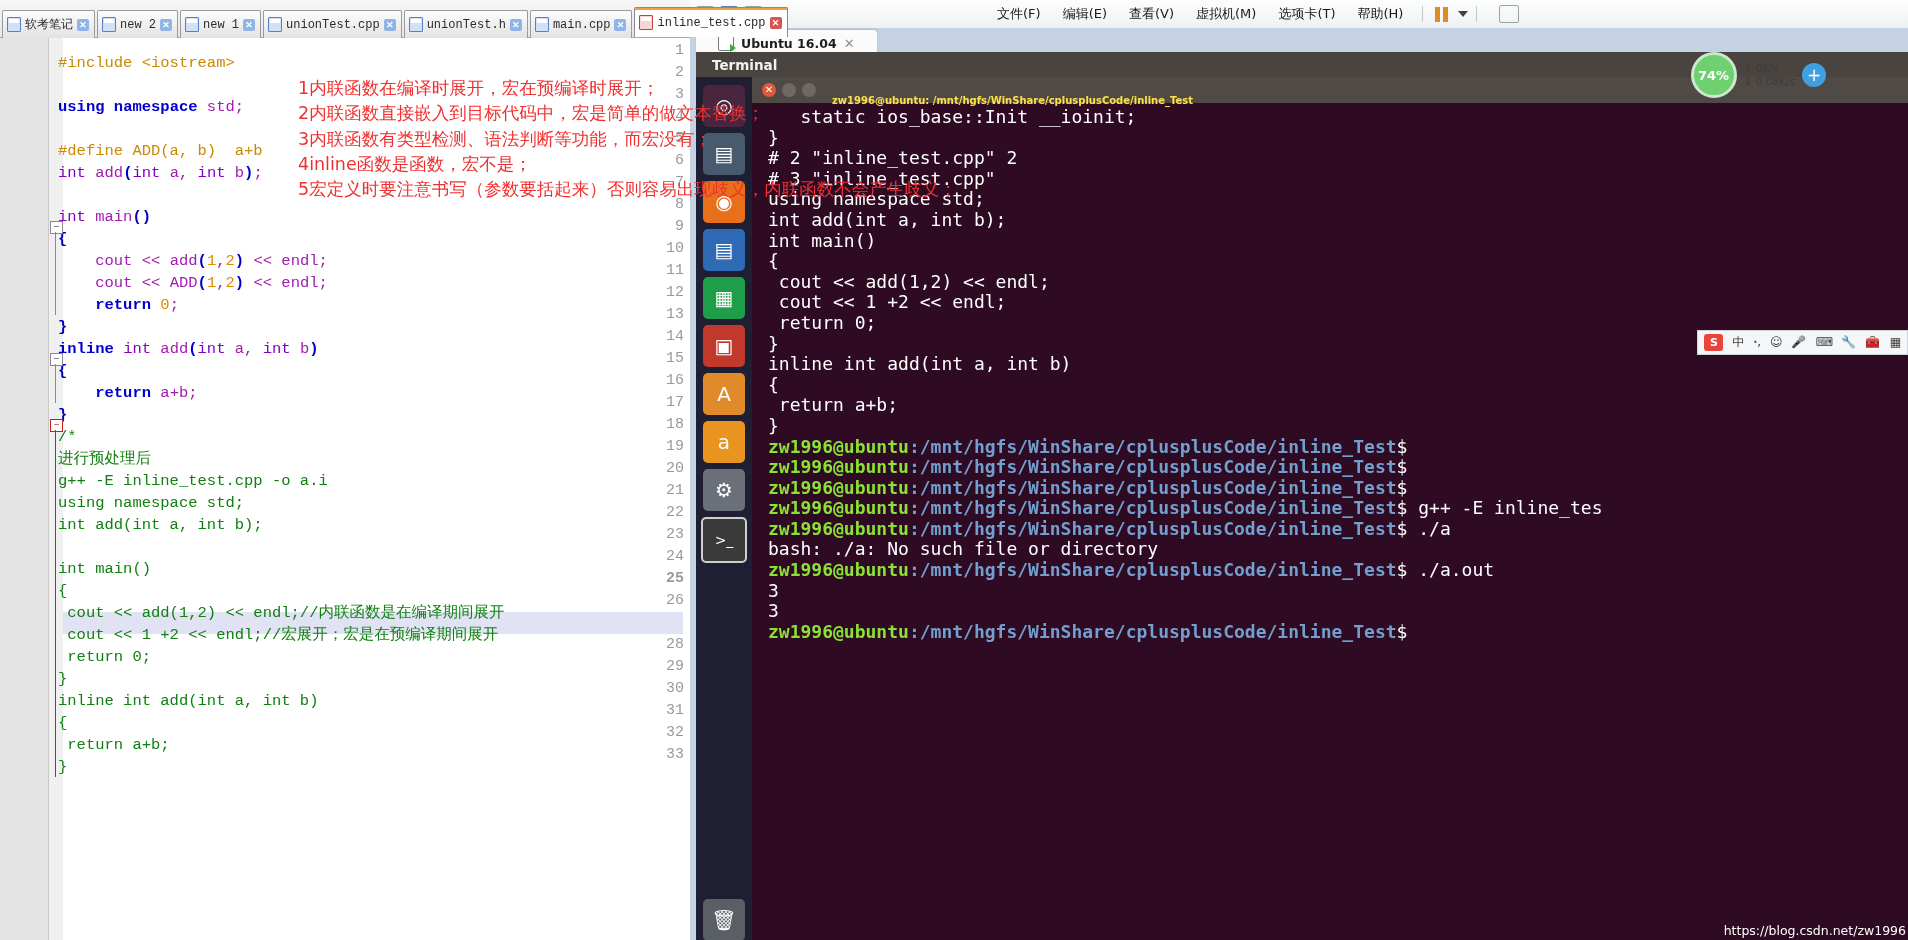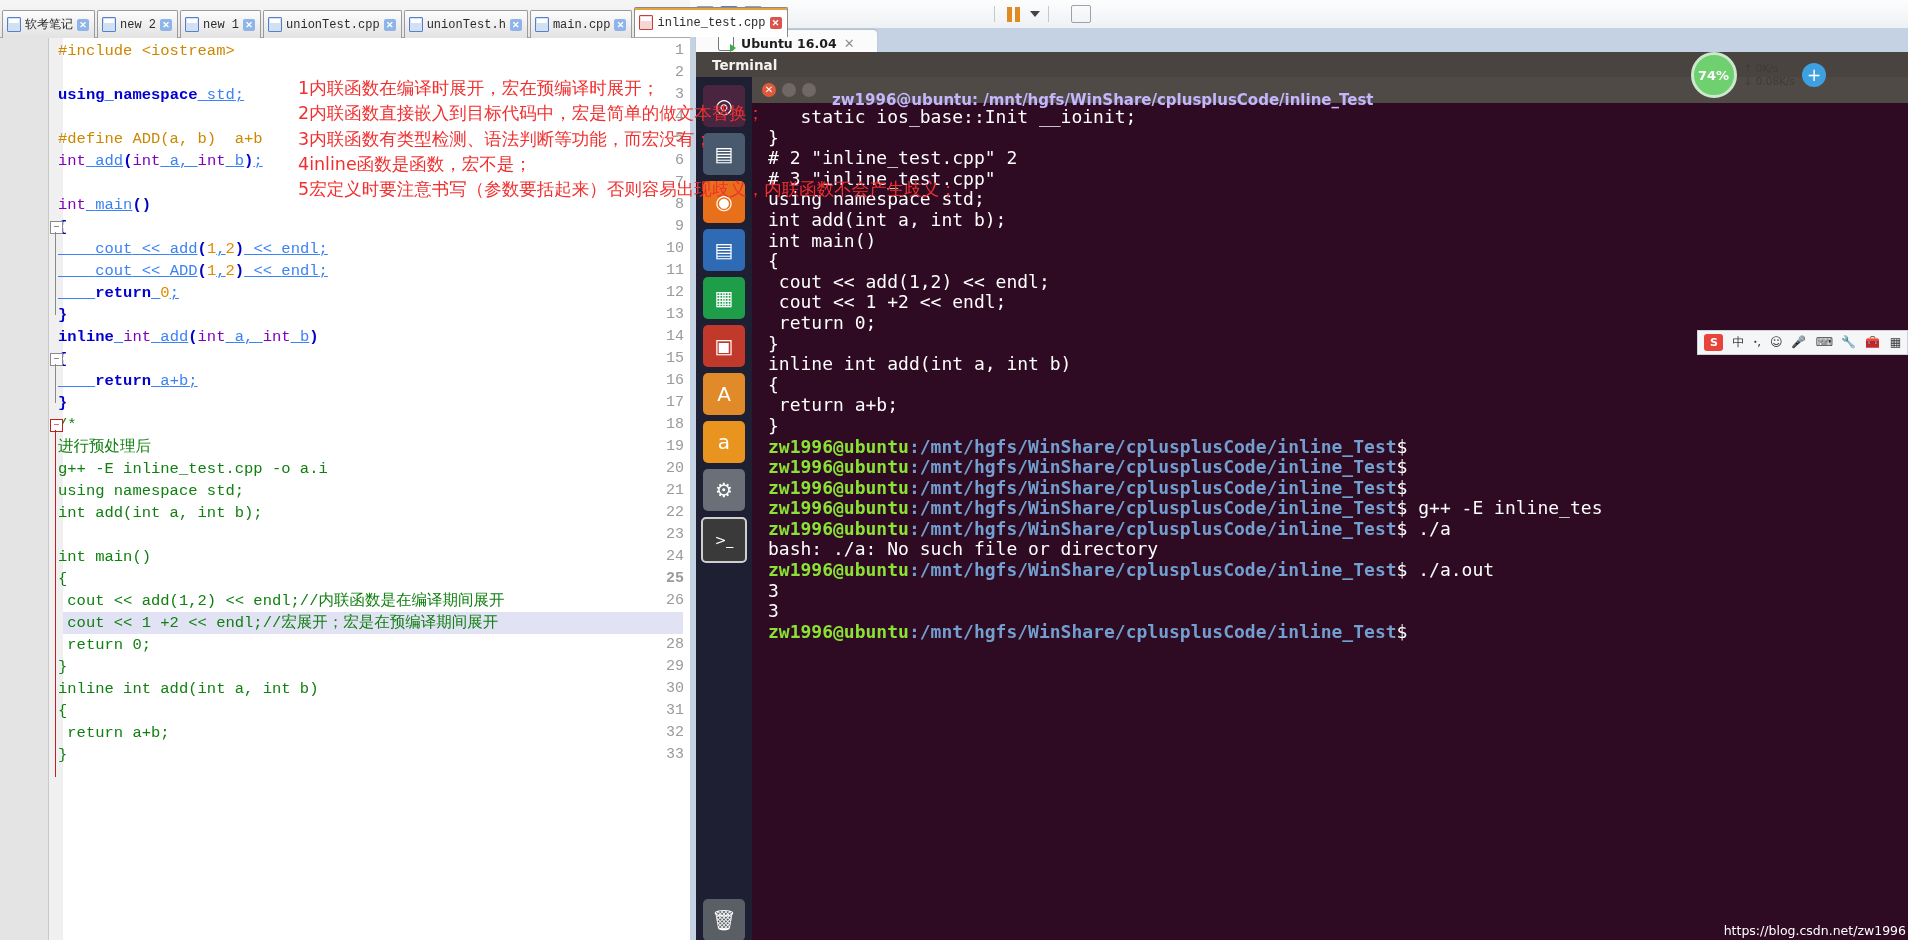--- a/index.html
+++ b/index.html
@@ -28,29 +28,29 @@
   .tab .xbtn{width:12px;height:12px;background:#8fb4e8;color:#fff;font-size:9px;line-height:12px;
              text-align:center;border-radius:2px;font-family:"Liberation Sans",sans-serif;font-weight:bold;}
   .tab.active .xbtn{background:#d9534f;}
   .tab.cn{font-family:"DejaVu Sans",sans-serif;font-size:12px;}
 
   #codepane{position:absolute;left:0;top:38px;width:690px;height:902px;background:#fff;overflow:hidden;}
   .gutter{position:absolute;left:0;top:0;width:48px;height:902px;background:#e4e4e4;border-right:1px solid #c9c9c9;}
   .foldcol{position:absolute;left:49px;top:0;width:14px;height:902px;background:#f0f0f0;}
   .lnum{position:absolute;right:6px;font-family:"Liberation Mono",monospace;font-size:15px;color:#9a9a9a;height:22px;line-height:22px;}
   .codeline{position:absolute;left:58px;height:22px;line-height:22px;white-space:pre;
-            font-family:"Liberation Mono",monospace;font-size:15.5px;color:#000;}
+            font-family:"Liberation Mono",monospace;font-size:15.5px;color:#000;margin-top:12px;}
   .hl-row{position:absolute;left:63px;width:620px;height:22px;background:#e2e2f5;}
   .kw{color:#0000d0;font-weight:bold;}
   .type{color:#8000c0;}
   .pre{color:#cc8800;}
   .num{color:#e08a00;}
   .brace{color:#0000c8;font-weight:bold;}
   .cmt{color:#108010;}
-  .plain{color:#3b82f6;text-decoration:underline;}
+  .plain{color:#a21caf;}
   .foldbox{position:absolute;left:50px;width:11px;height:11px;border:1px solid #8a8a8a;background:#fff;
            font-family:"Liberation Sans",sans-serif;font-size:9px;line-height:9px;text-align:center;color:#444;}
   .foldbox.red{border-color:#c02020;color:#c02020;}
   .foldline{position:absolute;left:55px;width:1px;background:#8a8a8a;}
   .foldline.red{background:#c02020;}
 
   
   #annot{position:absolute;left:298px;top:76px;width:1000px;z-index:6;pointer-events:none;}
   #annot div{color:#f03030;font-family:"DejaVu Sans",sans-serif;font-size:17.5px;
              line-height:25.3px;white-space:nowrap;font-weight:500;}
@@ -87,22 +87,22 @@
         display:flex;align-items:center;justify-content:center;font-size:20px;color:#fff;
         font-family:"DejaVu Sans",sans-serif;}
   .lapp.current::before{content:"";position:absolute;left:-48px;top:17px;width:0;height:0;
         border-left:5px solid #ffffff;border-top:4px solid transparent;border-bottom:4px solid transparent;}
 
   #termwin{position:absolute;left:56px;top:25px;width:1156px;height:863px;background:#2e0b22;}
   #termtitle{position:absolute;left:0;top:0;width:1156px;height:26px;background:#504a46;
      display:flex;align-items:center;gap:6px;padding-left:10px;}
   .tbtn{width:14px;height:14px;border-radius:50%;background:#6f6864;}
   .tbtn.close{background:#e0593a;color:#fff;font-size:10px;line-height:14px;text-align:center;}
-  #termtitle .ttxt{margin-left:10px;font-family:"DejaVu Sans",sans-serif;font-size:15px;
-     font-weight:bold;color:#c4b5fd;margin-top:20px;}
+  #termtitle .ttxt{margin-left:10px;font-family:"DejaVu Sans",sans-serif;font-size:10px;
+     font-weight:bold;color:#fde047;margin-top:20px;}
   #termtext{position:absolute;left:0;top:26px;width:1156px;height:837px;padding:4px 0 0 16px;
      box-sizing:border-box;font-family:"DejaVu Sans Mono",monospace;font-size:18px;line-height:20.6px;
      color:#ffffff;white-space:pre;overflow:hidden;}
   .tgreen{color:#8ae234;font-weight:bold;}
   .tblue{color:#729fcf;font-weight:bold;}
   .twhite{color:#ffffff;}
 
   
   #netwidget{position:absolute;right:82px;top:52px;display:flex;align-items:center;gap:7px;z-index:20;}
   #netcircle{width:40px;height:40px;border-radius:50%;background:#6fd06f;border:3px solid #cde9cd;
@@ -272,20 +272,28 @@
 
 <div id="vbox">
 
   <div id="vb-menubar">
     <div style="display:flex;align-items:center;gap:6px;width:120px;padding-left:6px;">
       <span style="width:16px;height:15px;border:1px solid #9aa3ad;border-radius:2px;display:inline-block;background:#f2f4f6;color:#8a929b;font-size:9px;text-align:center;line-height:13px;">▸</span>
       <span style="width:16px;height:15px;border:1px solid #5e7fb5;border-radius:2px;display:inline-block;background:#eef3fa;color:#3a6bb5;font-size:9px;text-align:center;line-height:13px;">▸▸</span>
       <span style="width:16px;height:15px;border:1px solid #9aa3ad;border-radius:2px;display:inline-block;background:#eceef1;"></span>
     </div>
     <div style="flex:0 0 170px;"></div>
+    <div id="vb-menu-items" style="display:flex;align-items:center;">
+        <div class="vb-menu">文件(F)</div>
+        <div class="vb-menu">编辑(E)</div>
+        <div class="vb-menu">查看(V)</div>
+        <div class="vb-menu">虚拟机(M)</div>
+        <div class="vb-menu">选项卡(T)</div>
+        <div class="vb-menu">帮助(H)</div>
+      </div>
     <div class="vb-sep"></div>
     <div class="pausebars">
         <i></i>
         <i></i>
       </div>
     <div class="caret"></div>
     <div class="vb-sep"></div>
     <span class="vb-icon" style="border:1px solid #7d858e;border-radius:2px;display:inline-block;"></span>
   </div>
 

